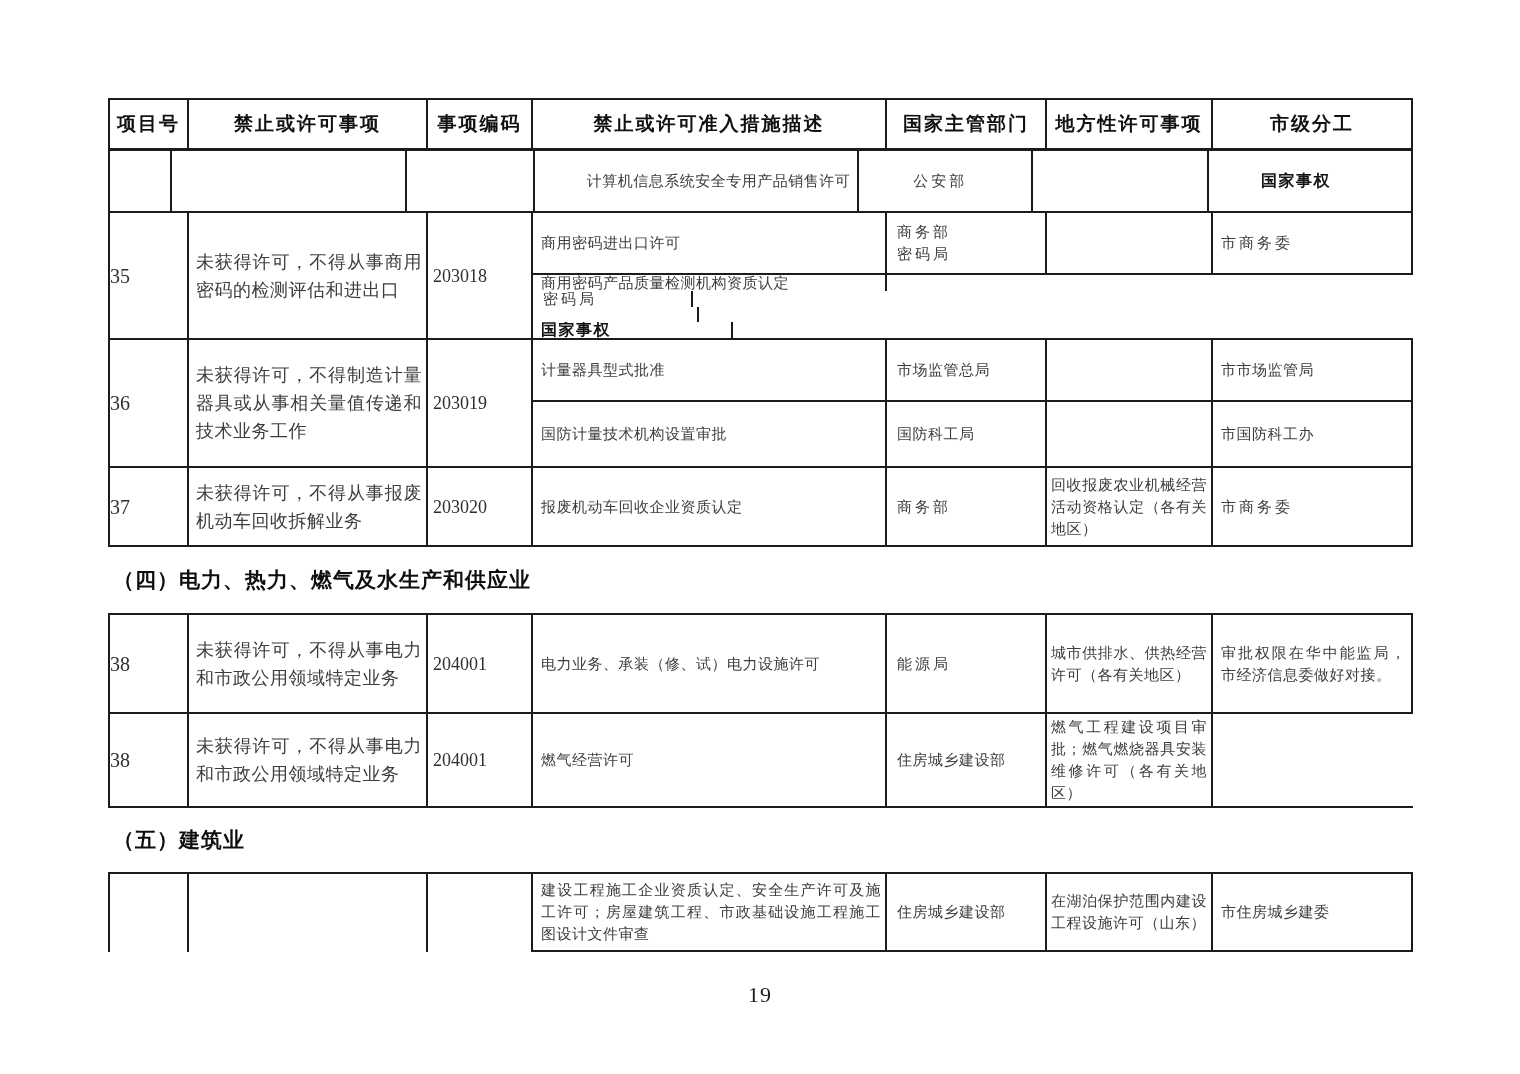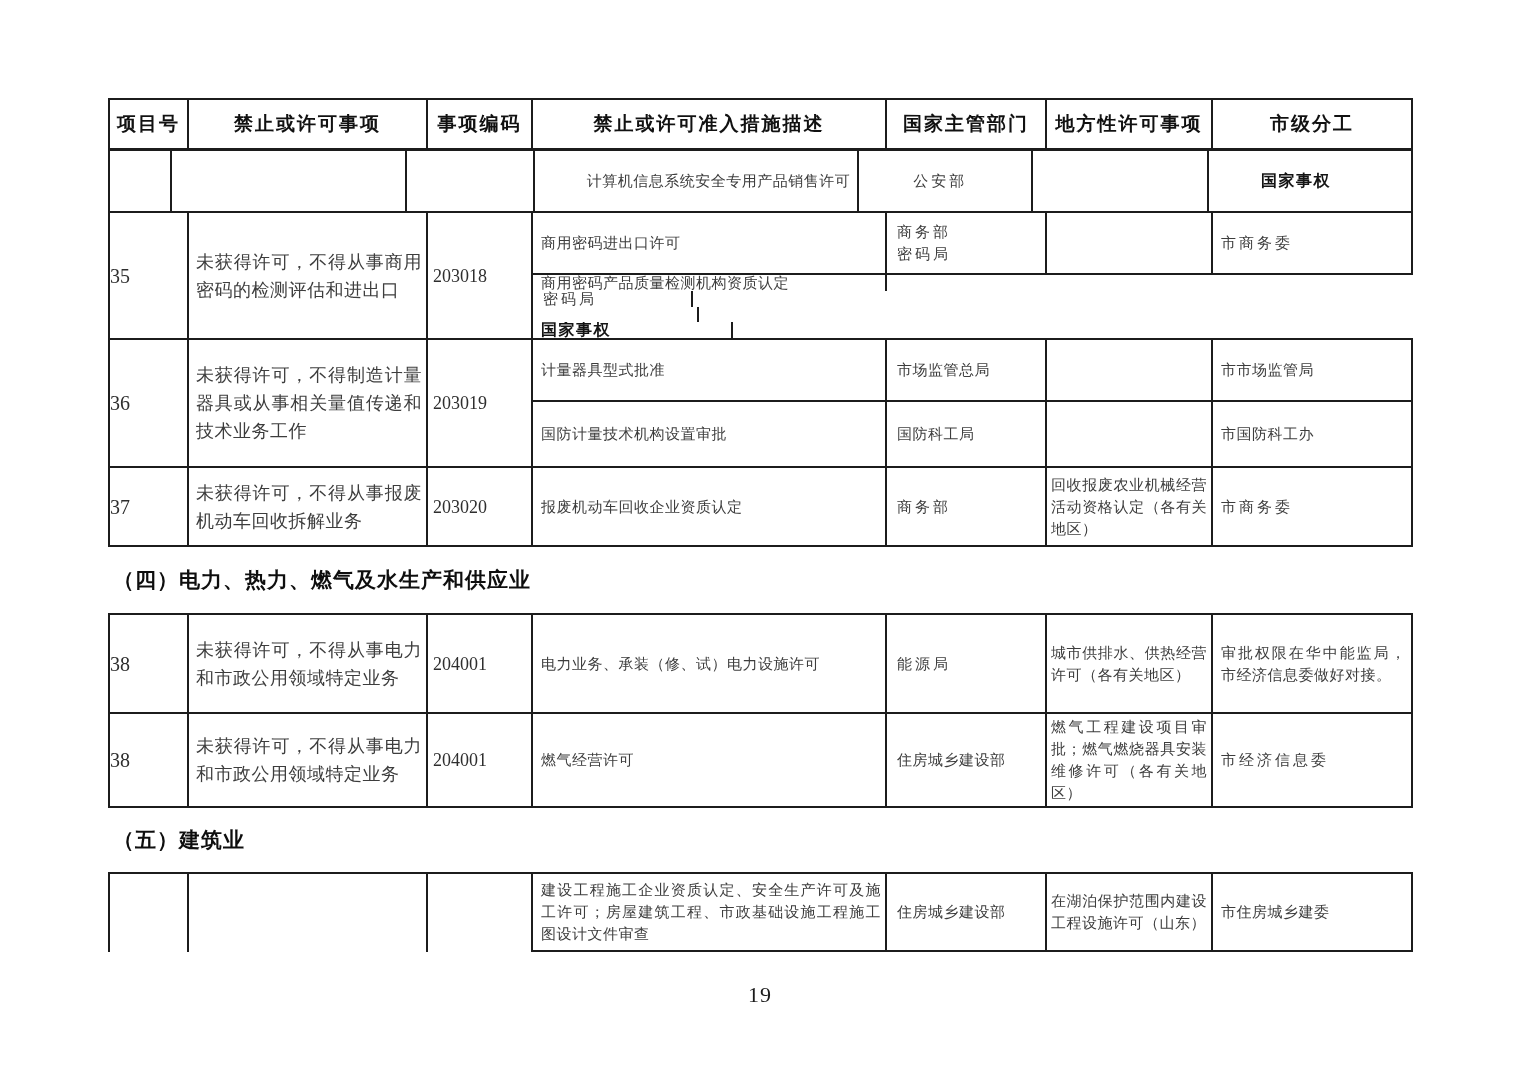--- a/index.html
+++ b/index.html
@@ -299,23 +299,20 @@
         </div>
       <div class="cell c4">
           <div class="txt">燃气经营许可</div>
         </div>
       <div class="cell c5">
           <div class="txt">住房城乡建设部</div>
         </div>
       <div class="cell c6">
           <div class="txt">燃气工程建设项目审批；燃气燃烧器具安装维修许可（各有关地区）</div>
         </div>
-      <div class="cell c7">
-          <div class="txt sp2">市经济信息委</div>
-        </div>
     </div>
 
     <div class="section-band h-sec5">
       <span>（五）建筑业</span>
     </div>
 
     <div class="band bt cut h-39">
       <div class="cell c1 first">
           <div class="txt num"></div>
         </div>

